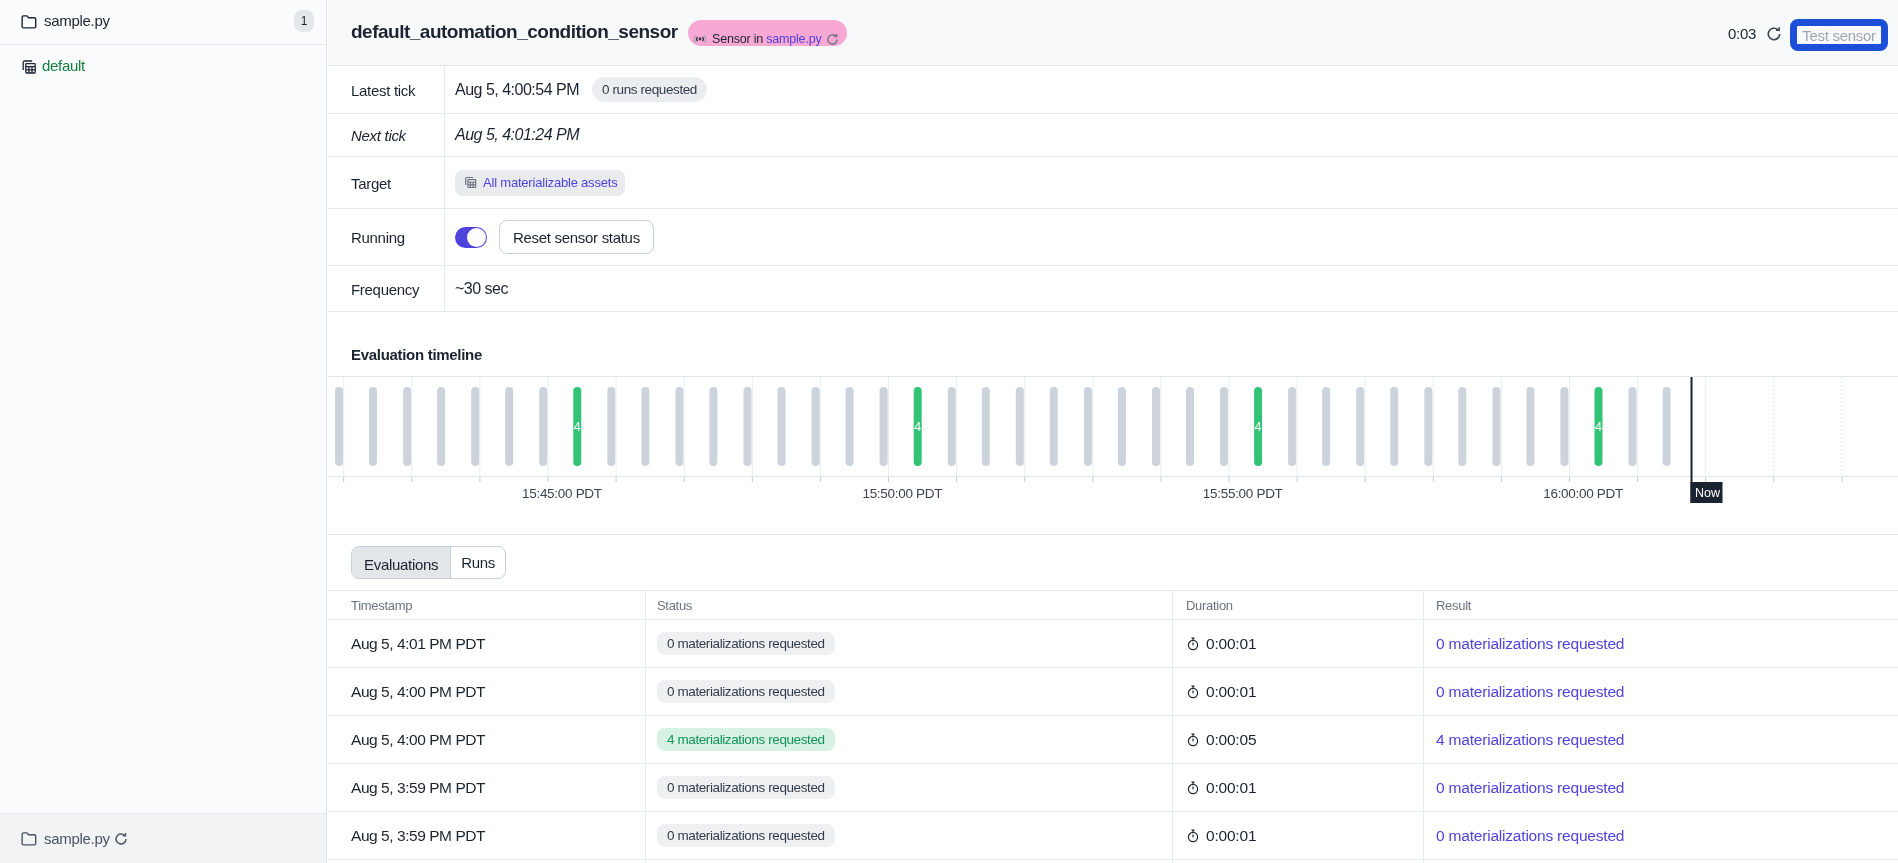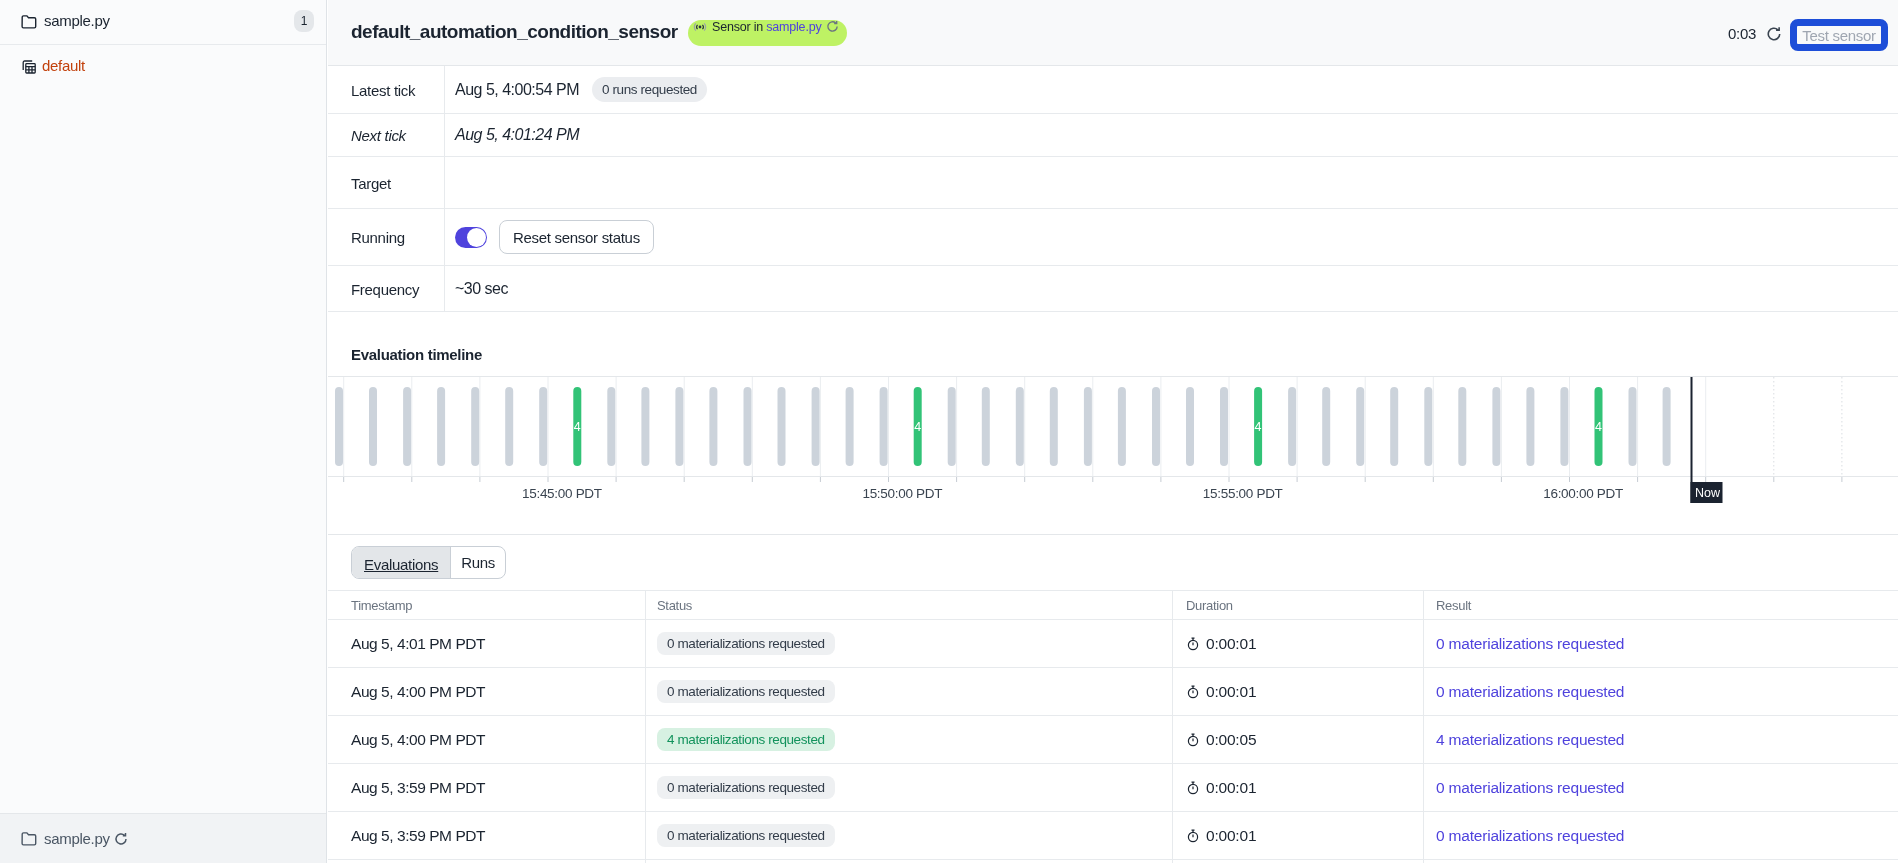--- a/index.html
+++ b/index.html
@@ -9,32 +9,32 @@
 
 #sidebar { position:absolute; left:0; top:0; width:327px; height:863px;
   background:#fafbfc; border-right:1px solid #dfe3e7; }
 #side-top { position:absolute; left:0; top:0; width:100%; height:45px;
   border-bottom:1px solid #e7eaed; }
 #side-top .txt { position:absolute; left:44px; top:12px; font-size:15px; letter-spacing:-0.3px; font-weight:500; color:#1b2430;}
 #badge1 { position:absolute; left:294px; top:10px; width:20px; height:22px;
   background:#e4e7ea; border-radius:8px; font-size:12px; color:#1b2430;
   display:flex; align-items:center; justify-content:center; }
 #side-default { position:absolute; left:0; top:45px; width:100%; height:44px; }
-#side-default .txt { position:absolute; left:42px; top:12px; font-size:15px; letter-spacing:-0.3px; color:#c2410c; }
+#side-default .txt { position:absolute; left:42px; top:12px; font-size:15px; letter-spacing:-0.3px; color:#15803d; }
 #side-foot { position:absolute; left:0; top:813px; width:100%; height:50px;
   background:#f1f3f5; border-top:1px solid #e4e7ea; }
 #side-foot .txt { position:absolute; left:44px; top:16px; font-size:15px; letter-spacing:-0.3px; color:#4a5664; }
 
 #main { position:absolute; left:328px; top:0; width:1570px; height:609px; }
 #titlebar { position:absolute; left:0; top:0; width:1570px; height:66px;
   background:#f8f9fa; border-bottom:1px solid #e4e7ea; }
 #title { position:absolute; left:23px; top:21px; font-size:19px; font-weight:700;
   letter-spacing:-0.5px; color:#1b2430; }
 #sensor-pill { position:absolute; left:360px; top:20px; height:26px; border-radius:13px;
-  background:#bef264; display:flex; align-items:flex-start; padding:0 8px 0 5px;
+  background:#f9a8d4; display:flex; align-items:flex-end; padding:12px 8px 0 5px;
   font-size:12.5px; letter-spacing:-0.2px; color:#1b2430; }
 #sensor-pill a { color:#4f43dd; text-decoration:none; }
 #timer { position:absolute; left:1386px; top:25px; width:42px; font-size:15px; letter-spacing:-0.3px; color:#1b2430; text-align:right;}
 #refresh-top { position:absolute; left:1438px; top:26px; }
 #test-btn { position:absolute; left:1462px; top:19px; width:98px; height:32px;
   border:7px solid #1d4ed8; border-radius:8px; font-size:15px; letter-spacing:-0.3px; color:#9fa6b1;
   display:flex; align-items:center; justify-content:center; }
 
 .drow { position:absolute; left:0; width:1570px; border-bottom:1px solid #e7eaed; }
 .dlabel { position:absolute; left:23px; top:50%; transform:translateY(-50%); font-size:15px; letter-spacing:-0.3px; color:#1b2430; }
@@ -56,21 +56,21 @@
   border-radius:8px; background:#fff; font-size:15px; letter-spacing:-0.3px; color:#1b2430;
   display:flex; align-items:center; }
 
 #tl-title { position:absolute; left:23px; top:346px; font-size:15px; letter-spacing:-0.3px; font-weight:700; color:#1b2430; }
 #tl-svg { position:absolute; left:0; top:376px; }
 
 #tabsrow { position:absolute; left:0; top:534px; width:1570px; height:56px; border-top:1px solid #e4e7ea; }
 #segctl { position:absolute; left:23px; top:11px; height:33px; border:1px solid #c9cfd6;
   border-radius:8px; display:flex; overflow:hidden; background:#fff; }
 #seg1 { background:#e3e6e9; border-right:1px solid #c9cfd6; padding:17px 12px;
-  display:flex; align-items:center; font-size:15px; letter-spacing:-0.3px; font-weight:500; color:#1b2430;text-decoration:underline; }
+  display:flex; align-items:center; font-size:15px; letter-spacing:-0.3px; font-weight:500; color:#1b2430; }
 #seg2 { padding:0 10px; display:flex; align-items:center; font-size:15px; letter-spacing:-0.3px; color:#1b2430; }
 #checks { position:absolute; right:24px; top:18px; display:flex; align-items:center; gap:12px; }
 .chk { display:flex; align-items:center; gap:8px; font-size:15px; letter-spacing:-0.3px; color:#1b2430; }
 .box { width:18px; height:18px; border-radius:4px; background:#4f43dd;
   display:flex; align-items:center; justify-content:center; }
 
 #btable { position:absolute; left:0; top:590px; width:1570px; }
 .th { position:absolute; top:0; height:29px; font-size:13px; letter-spacing:-0.3px; color:#6b7480; display:flex; align-items:center; }
 #thead { position:absolute; left:0; top:0; width:1570px; height:30px;
   border-top:1px solid #e7eaed; border-bottom:1px solid #e7eaed; }
@@ -147,20 +147,29 @@
   <div class="drow" id="row2">
       <div class="dlabel">Next tick</div>
       <div class="dsep"></div>
     <div class="dvalue">
         <span>Aug 5, 4:01:24 PM</span>
       </div>
     </div>
   <div class="drow" id="row3">
       <div class="dlabel">Target</div>
       <div class="dsep"></div>
+    <div class="dvalue">
+        <span class="tag">
+      <svg width="15" height="15" viewBox="0 0 18 18" fill="none" stroke="#6b7480" stroke-width="1.4">
+            <path d="M12.2 3 H4.6 a1.4 1.4 0 0 0 -1.4 1.4 v7.6"></path>
+            <rect x="5.8" y="5.6" width="9.4" height="9.4" rx="0.8"></rect>
+            <path d="M5.8 8.7 h9.4 M8.9 8.7 v6.3 M12 8.7 v6.3 M5.8 11.8 h9.4"></path>
+          </svg>
+      All materializable assets</span>
+      </div>
     </div>
   <div class="drow" id="row4">
       <div class="dlabel">Running</div>
       <div class="dsep"></div>
     <div class="dvalue">
         <div id="toggle">
           <div class="knob"></div>
         </div>
         <div id="reset-btn">Reset sensor status</div>
       </div>

